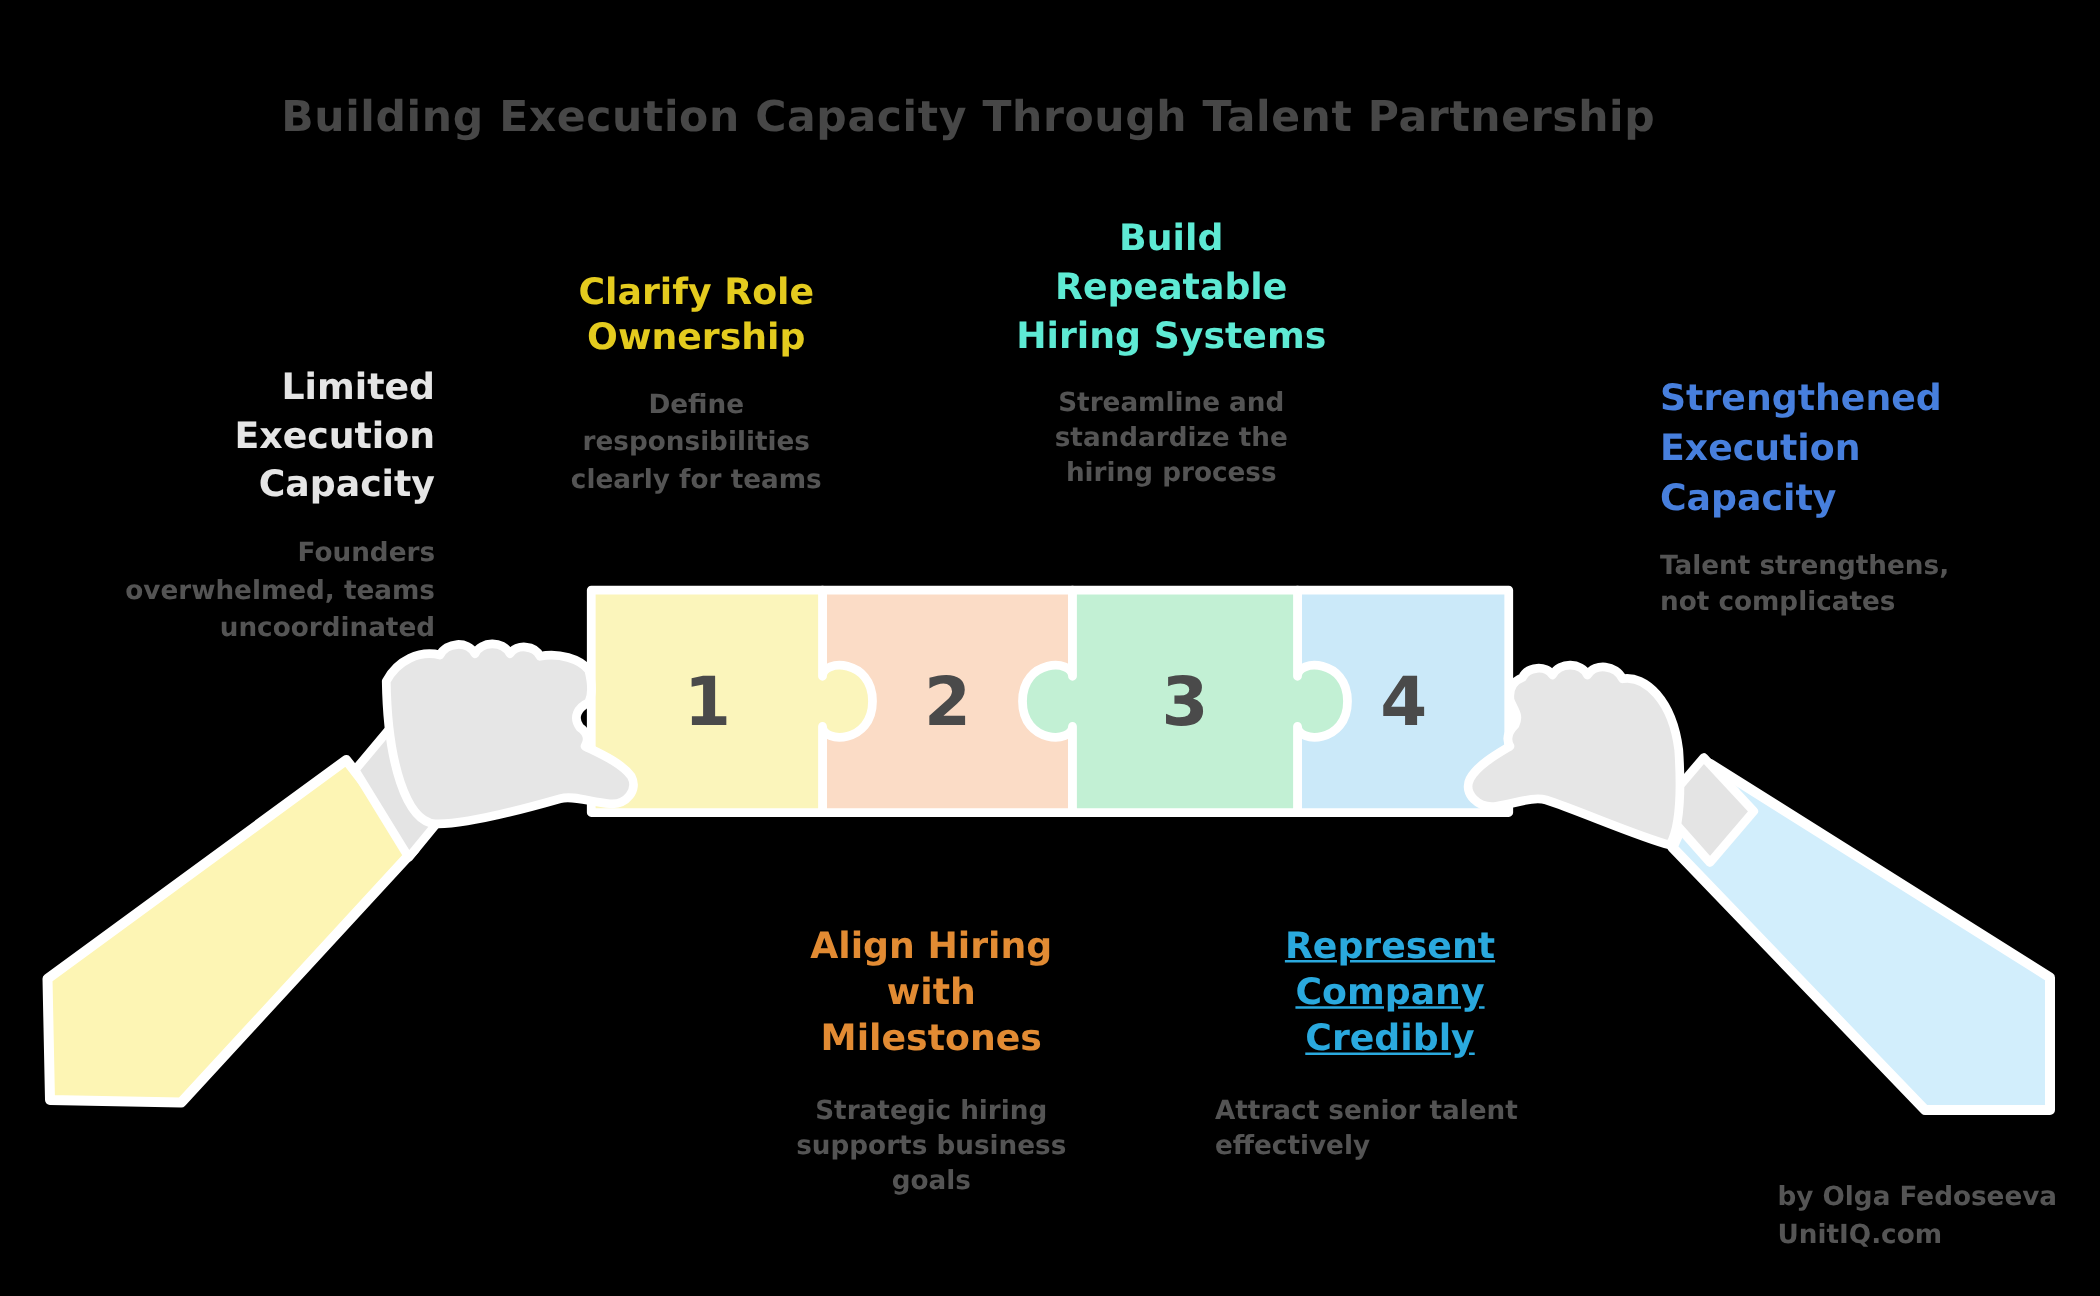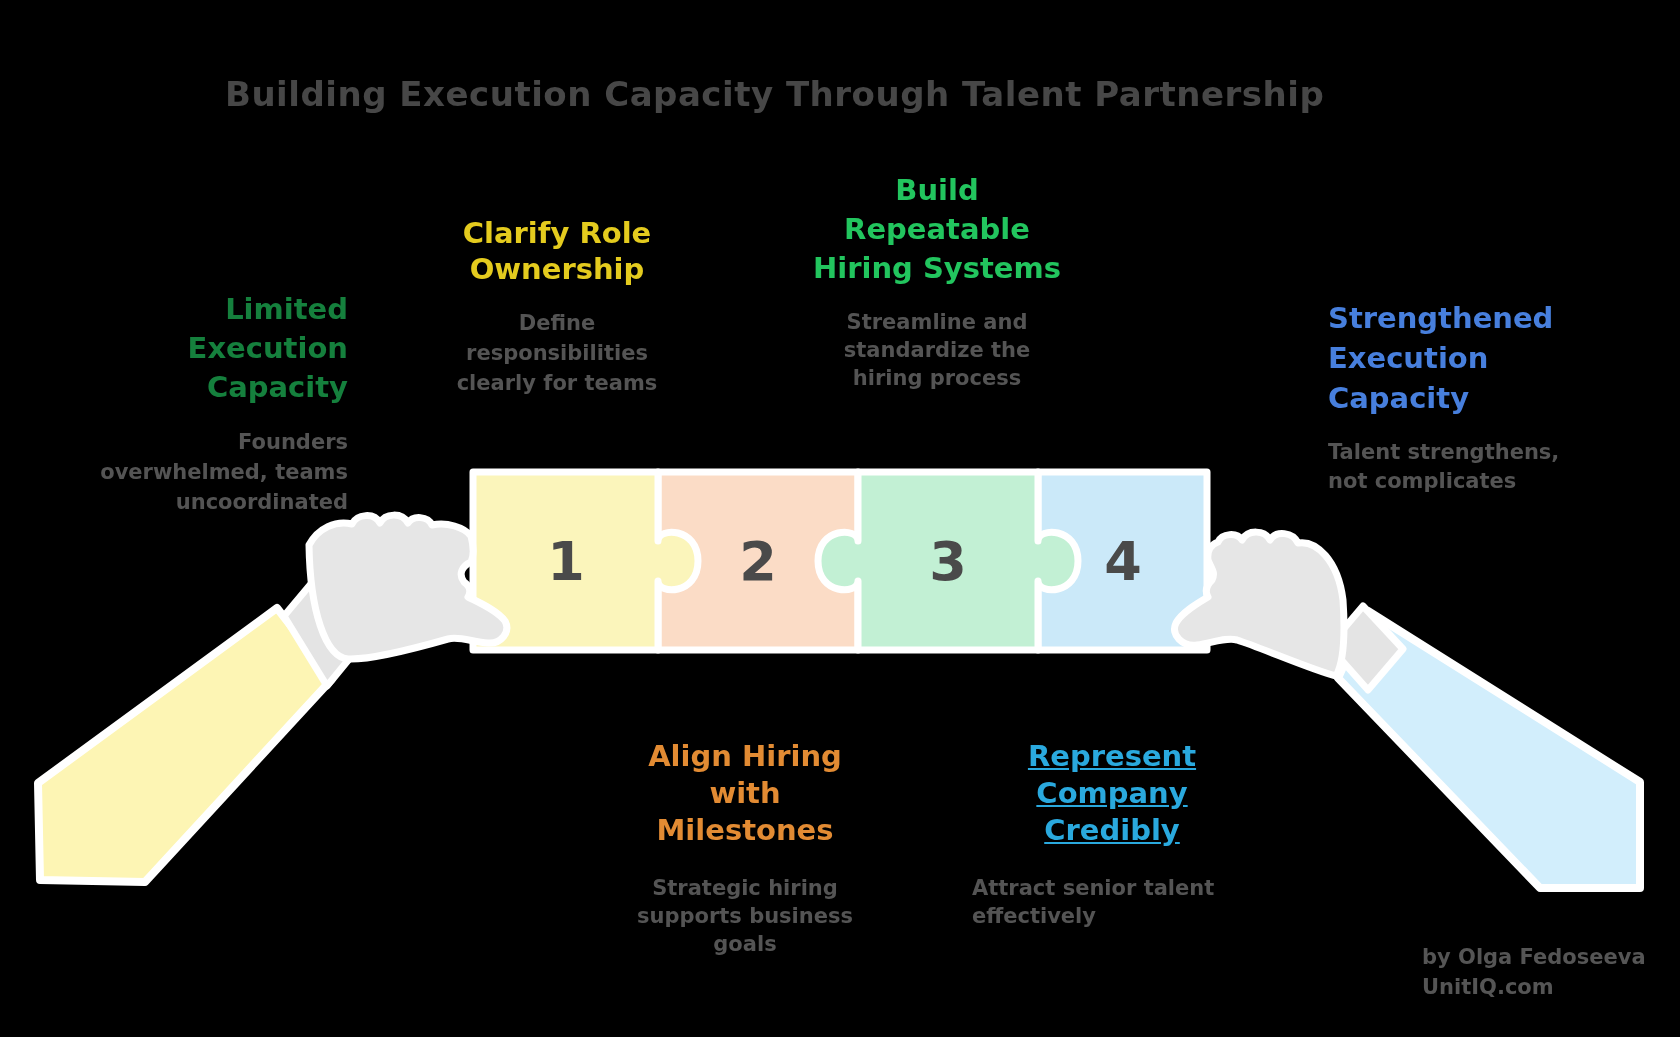--- a/index.html
+++ b/index.html
@@ -48,34 +48,34 @@
     font-family:"DejaVu Sans","Liberation Sans",sans-serif;
     font-weight:700;font-size:54px;
     text-anchor:middle;
   }
 </style>
 </head>
 <body style="background: rgb(0, 0, 0);">
 
 <div id="title" class="abs" style="color: rgb(71, 71, 71);">Building Execution Capacity Through Talent Partnership</div>
 
-<div id="h-limited" class="abs callout-heading" style="color: #15803d;">Limited
+<div id="h-limited" class="abs callout-heading" style="color: #e5e5e5;">Limited
 Execution
 Capacity</div>
 <div id="s-limited" class="abs callout-subtitle">Founders
 overwhelmed, teams
 uncoordinated</div>
 
 <div id="h-clarify" class="abs callout-heading" style="color: rgb(228, 203, 30);">Clarify Role
 Ownership</div>
 <div id="s-clarify" class="abs callout-subtitle">Define
 responsibilities
 clearly for teams</div>
 
-<div id="h-build" class="abs callout-heading" style="color: #22c55e;">Build
+<div id="h-build" class="abs callout-heading" style="color: #5eead4;">Build
 Repeatable
 Hiring Systems</div>
 <div id="s-build" class="abs callout-subtitle">Streamline and
 standardize the
 hiring process</div>
 
 <div id="h-strength" class="abs callout-heading" style="color: rgb(71, 127, 221);">Strengthened
 Execution
 Capacity</div>
 <div id="s-strength" class="abs callout-subtitle">Talent strengthens,

